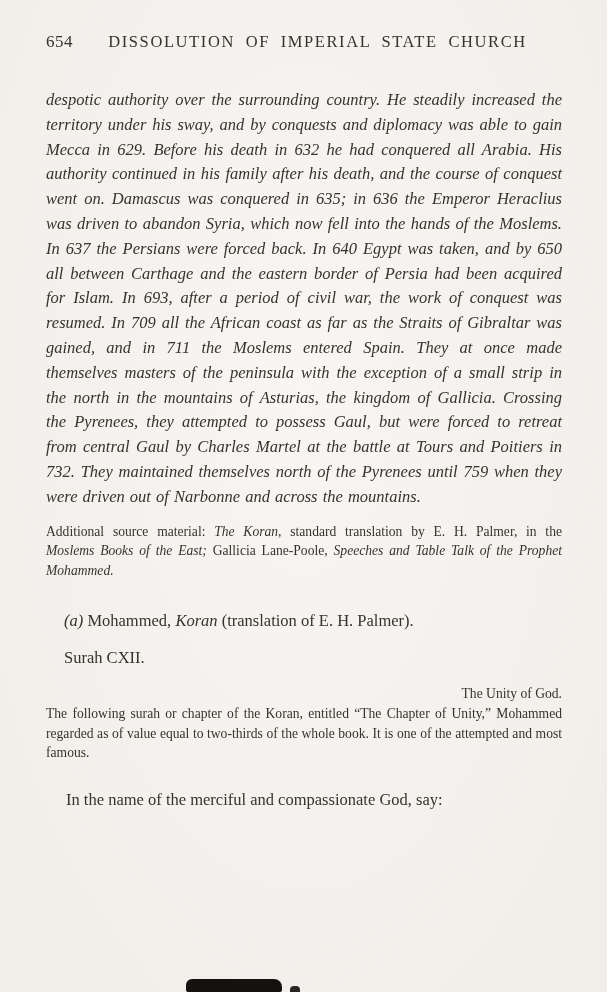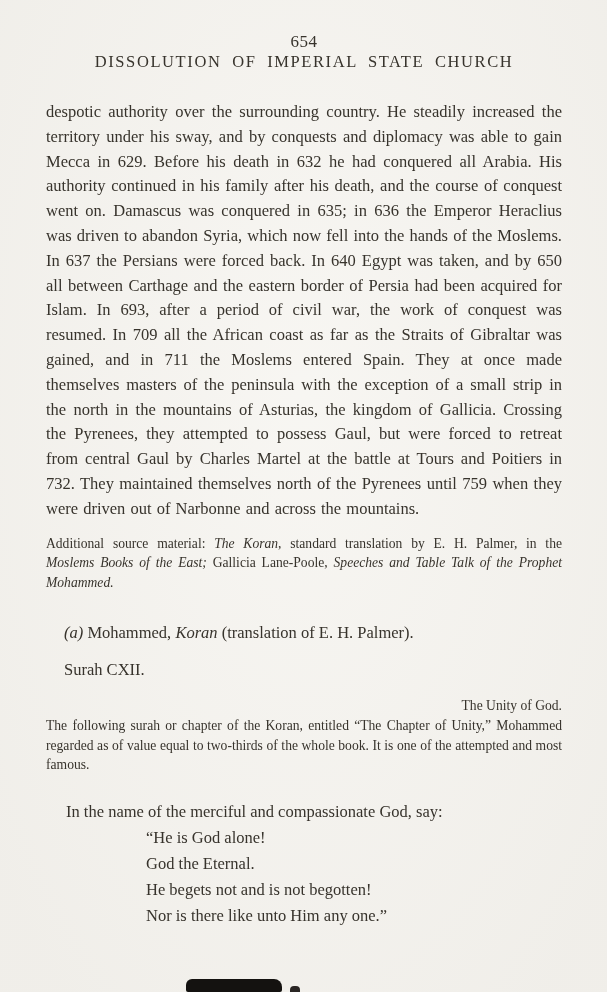--- a/index.html
+++ b/index.html
@@ -20,41 +20,41 @@
     width: 607px;
     height: 992px;
     padding: 32px 45px 0 46px;
     background:
       radial-gradient(ellipse at 50% 40%, rgba(255,255,255,0.25), rgba(0,0,0,0.02) 90%),
       #f5f3ee;
   }
   .running-header {
     display: flex;
     align-items: center;
-    margin-bottom: 28px;
-    flex-direction: column;
+    margin-bottom: 36px;
   }
   .page-number {
     font-size: 17px;
     letter-spacing: 0.5px;
   }
   .running-title {
     flex: 1;
     text-align: center;
     font-size: 16.5px;
     letter-spacing: 1.6px;
     word-spacing: 5px;
     white-space: nowrap;
   }
   .body-paragraph {
     margin: 0;
     font-size: 16.5px;
     line-height: 24.8px;
     text-align: justify;
     word-spacing: 1px;
+    font-style: italic;
   }
   .source-note {
     margin: 12px 0 0 0;
     font-size: 13.6px;
     line-height: 19.6px;
     text-align: justify;
     word-spacing: 2px;
   }
   .section-a {
     margin: 28px 0 0 0;
@@ -132,22 +132,16 @@
   <p class="section-a"><i>(a)</i><span>  Mohammed, </span><i>Koran</i><span> (translation of E. H. Palmer).</span></p>
 
   <p class="surah-heading">Surah CXII.</p>
 
   <p class="unity-title">The Unity of God.</p>
 
   <p class="unity-body">The following surah or chapter of the Koran, entitled “The Chapter of Unity,” Mohammed regarded as of value equal to two-thirds of the whole book.  It is one of the attempted and most famous.</p>
 
   <p class="quote-lead">In the name of the merciful and compassionate God, say:</p>
 
-  <div class="quote-lines">
-    <span class="quote-line">“He is God alone!</span>
-    <span class="quote-line">God the Eternal.</span>
-    <span class="quote-line">He begets not and is not begotten!</span>
-    <span class="quote-line">Nor is there like unto Him any one.”</span>
-  </div>
 
 </div>
 
 <div class="scan-artifact"></div>
 
 </body></html>

